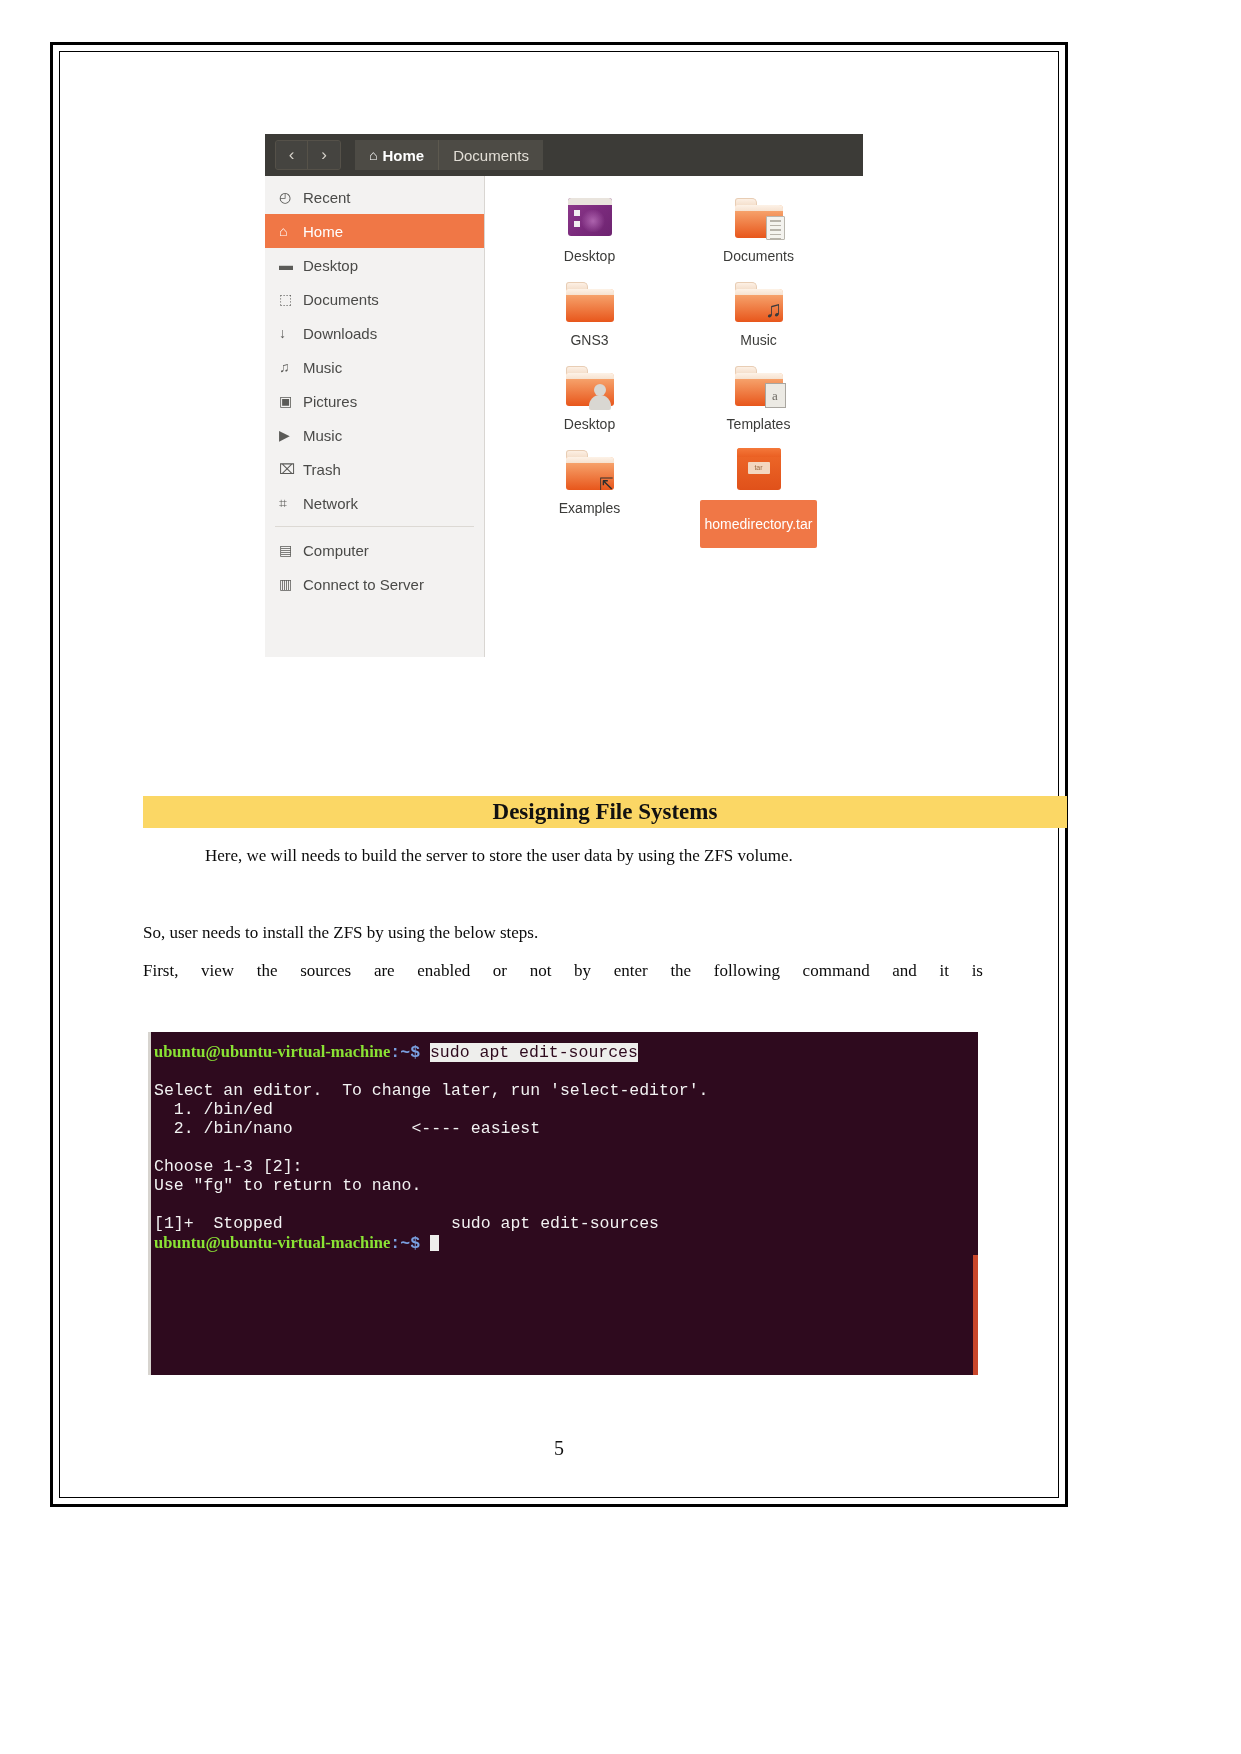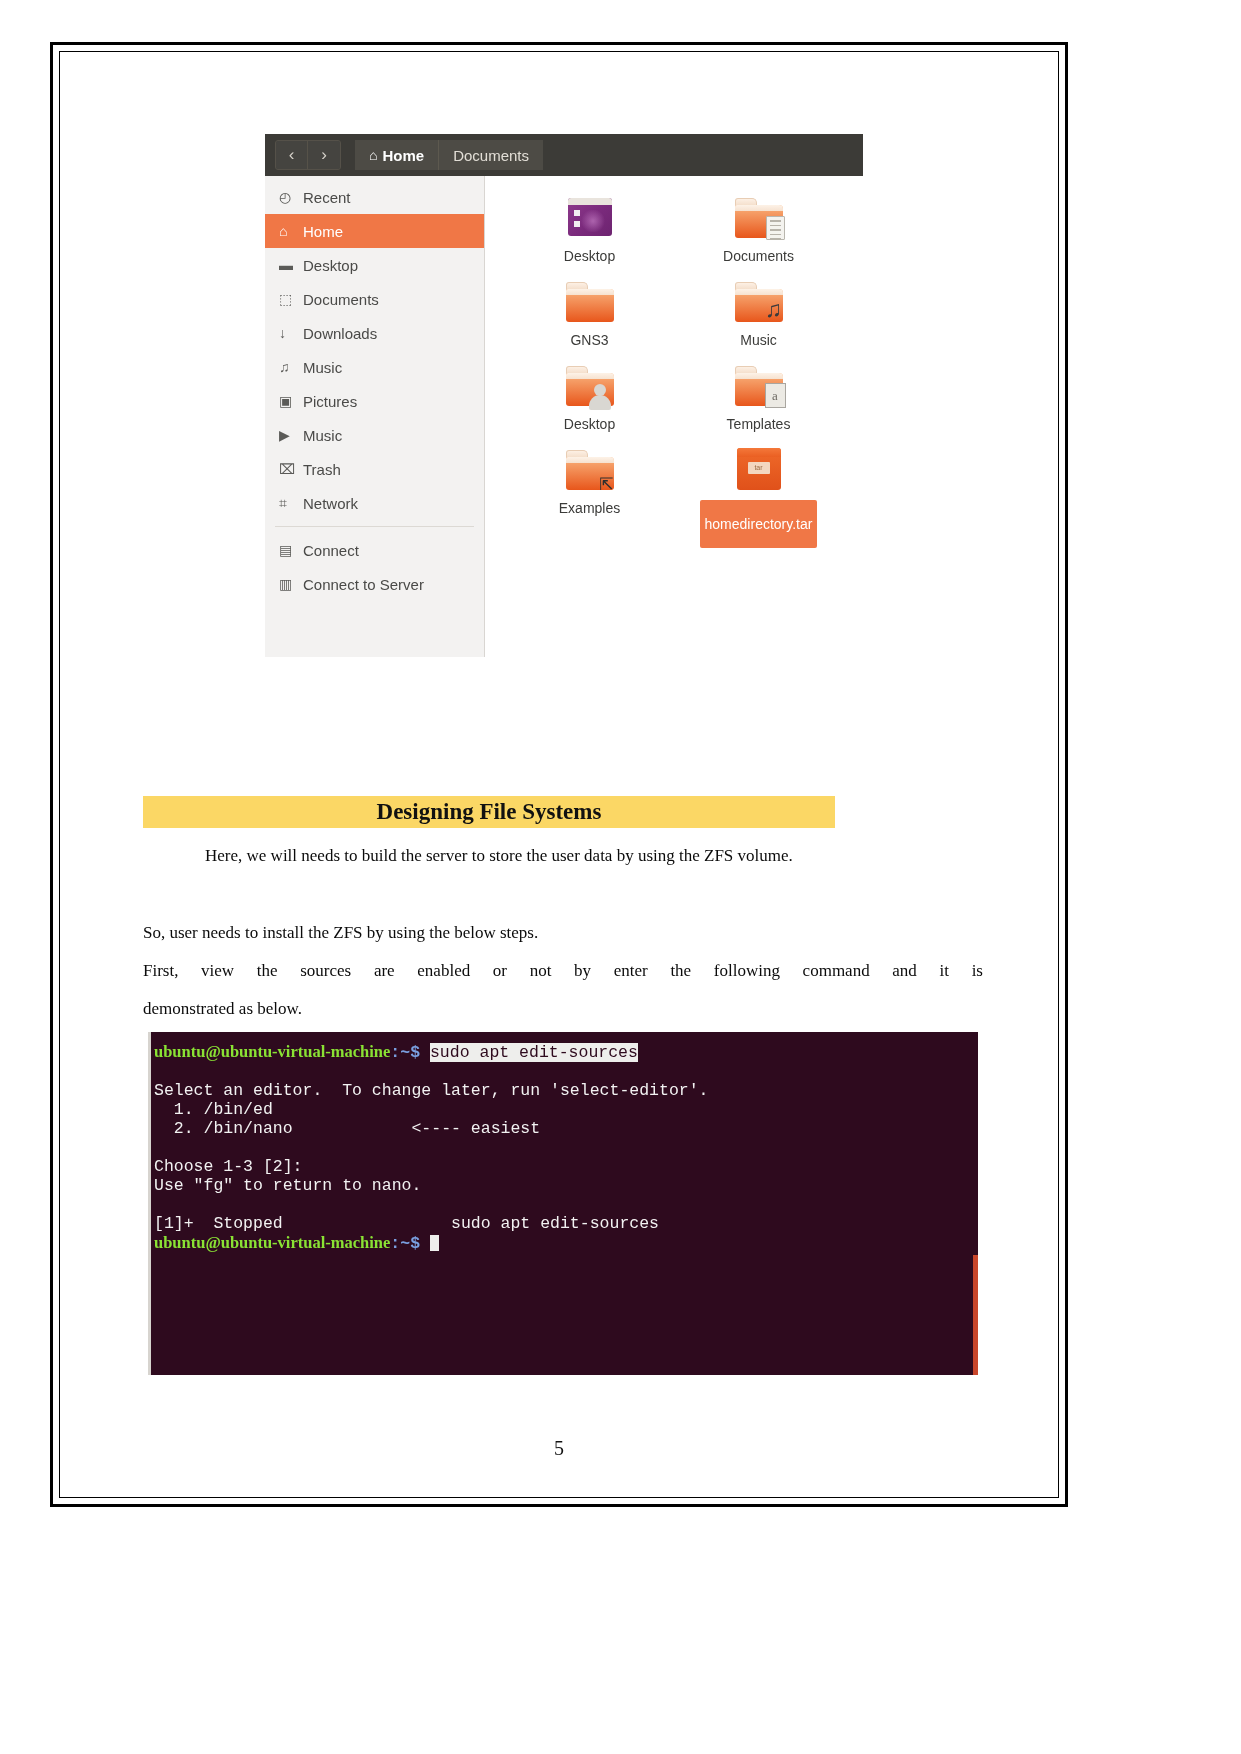--- a/index.html
+++ b/index.html
@@ -284,21 +284,21 @@
     background: #f3d7bf;
     border-radius: 1px;
     font-size: 7px; color: #9a6a42; text-align: center; line-height: 12px;
     font-family: "Liberation Sans", sans-serif;
   }
 
   
   .hl-bar {
     position: absolute;
     left: 83px; top: 744px;
-    width: 692px; height: 32px;
+    width: 924px; height: 32px;
     background: #fbd765;
     display: flex;
     align-items: center;
     justify-content: center;
   }
   .hl-bar .title {
     font-family: "Liberation Serif", serif;
     font-weight: bold;
     font-size: 23px;
     color: #111;
@@ -435,21 +435,21 @@
             </div>
             <div class="nt-side-item">
               <span class="nt-side-ico">⌗</span>
               <span>Network</span>
             </div>
 
             <div class="nt-sep"></div>
 
             <div class="nt-side-item">
               <span class="nt-side-ico">▤</span>
-              <span>Connect</span>
+              <span>Computer</span>
             </div>
             <div class="nt-side-item">
               <span class="nt-side-ico">▥</span>
               <span>Connect to Server</span>
             </div>
           </div>
 
           <div class="nt-files">
             <div class="nt-grid">
 
@@ -561,21 +561,20 @@
       </div>
 
       <div class="hl-bar">
         <span class="title">Designing File Systems</span>
       </div>
 
       <div class="para p1">Here, we will needs to build the server to store the user data by using the ZFS volume.</div>
       <div class="para p2">So, user needs to install the ZFS by using the below steps.</div>
       <div class="para p3">
         <div class="jline">First, view the sources are enabled or not by enter the following command and it is</div>
-        <div>demonstrated as below.</div>
       </div>
 
       <div class="terminal">
         <div class="edge-l"></div>
         <div class="edge-r"></div>
 
         <div class="t-line"><span class="t-prompt">ubuntu@ubuntu-virtual-machine</span><span class="t-path">:~$</span> <span class="t-hl">sudo apt edit-sources</span></div>
         <div class="t-line">&nbsp;</div>
         <div class="t-line">Select an editor.  To change later, run 'select-editor'.</div>
         <div class="t-line">  1. /bin/ed</div>

